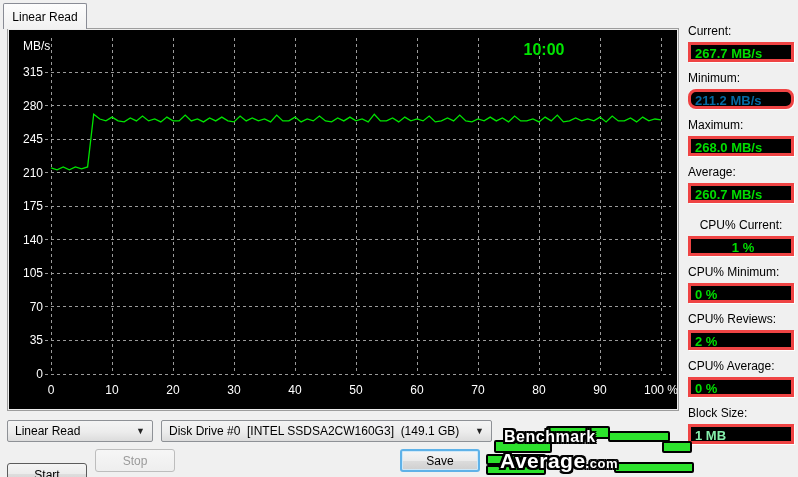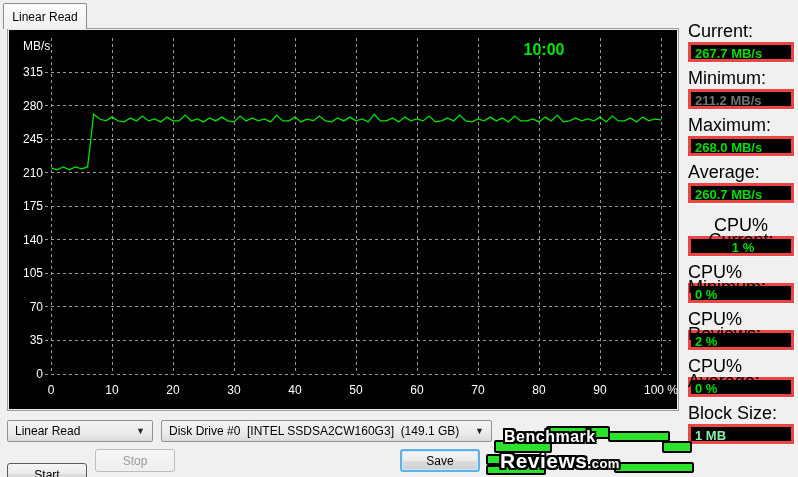--- a/index.html
+++ b/index.html
@@ -17,21 +17,21 @@
   
   .chart-frame{position:absolute;left:8px;top:29px;width:670px;height:381px;
        background:#000;border:1px solid #ececec;outline:1px solid #9d9d9d;
        box-sizing:border-box;z-index:2;}
   .chart-frame svg{display:block;width:100%;height:100%;}
 
   
   .stats{position:absolute;left:688px;top:24px;width:106px;}
   .stat-group{margin-bottom:9px;}
   .stat-group.gap{margin-top:15px;text-align:center;}
-  .stat-label{font-size:18px;color:#000;margin-bottom:3px;height:15px;line-height:15px;}
+  .stat-label{font-size:12px;color:#000;margin-bottom:3px;height:15px;line-height:15px;}
   .stat-value{height:20px;background:#000;border:3px solid #ef4444;
        box-shadow:1px 1px 0 rgba(255,255,255,.9);
        color:#00dd00;font-weight:bold;font-size:13px;line-height:18px;
        padding-left:4px;box-sizing:border-box;}
 
   
   .combo{position:absolute;height:22px;box-sizing:border-box;
        background:linear-gradient(#f4f4f4,#ececec 55%,#dcdcdc);
        border:1px solid #8e9196;border-radius:2px;
        display:flex;align-items:center;font-size:12px;color:#000;
@@ -122,21 +122,21 @@
       </svg>
   </div>
 
   <div class="stats">
     <div class="stat-group">
       <div class="stat-label">Current:</div>
       <div class="stat-value" style="color: rgb(0, 221, 0);">267.7 MB/s</div>
     </div>
     <div class="stat-group">
       <div class="stat-label">Minimum:</div>
-      <div class="stat-value" style="color: #737373;">211.2 MB/s</div>
+      <div class="stat-value" style="color: #0369a1; border-radius: 8px;">211.2 MB/s</div>
     </div>
     <div class="stat-group">
       <div class="stat-label">Maximum:</div>
       <div class="stat-value" style="color: rgb(0, 221, 0);">268.0 MB/s</div>
     </div>
     <div class="stat-group">
       <div class="stat-label">Average:</div>
       <div class="stat-value" style="color: rgb(0, 221, 0);">260.7 MB/s</div>
     </div>
     <div class="stat-group gap">
@@ -182,17 +182,17 @@
   <div class="logo">
     <div class="bar" style="left: 60px; top: 0px; width: 64px; height: 13px; background: rgb(44, 226, 44);"></div>
     <div class="bar" style="left: 122px; top: 5px; width: 62px; height: 11px; background: rgb(44, 226, 44);"></div>
     <div class="bar" style="left: 8px; top: 14px; width: 58px; height: 13px; background: rgb(44, 226, 44);"></div>
     <div class="bar" style="left: 176px; top: 15px; width: 30px; height: 12px; background: rgb(44, 226, 44);"></div>
     <div class="bar" style="left: 0px; top: 28px; width: 60px; height: 11px; background: rgb(44, 226, 44);"></div>
     <div class="bar" style="left: 0px; top: 39px; width: 60px; height: 10px; background: rgb(44, 226, 44);"></div>
     <div class="bar" style="left: 128px; top: 36px; width: 80px; height: 11px; background: rgb(44, 226, 44);"></div>
     <div class="logo-text" id="logo-line1">Benchmark</div>
     <div class="logo-text" id="logo-line2">
-      <span>Reviews</span><span class="com">.com</span>
+      <span>Average</span><span class="com">.com</span>
     </div>
   </div>
 
 </div>
 
 </body></html>

